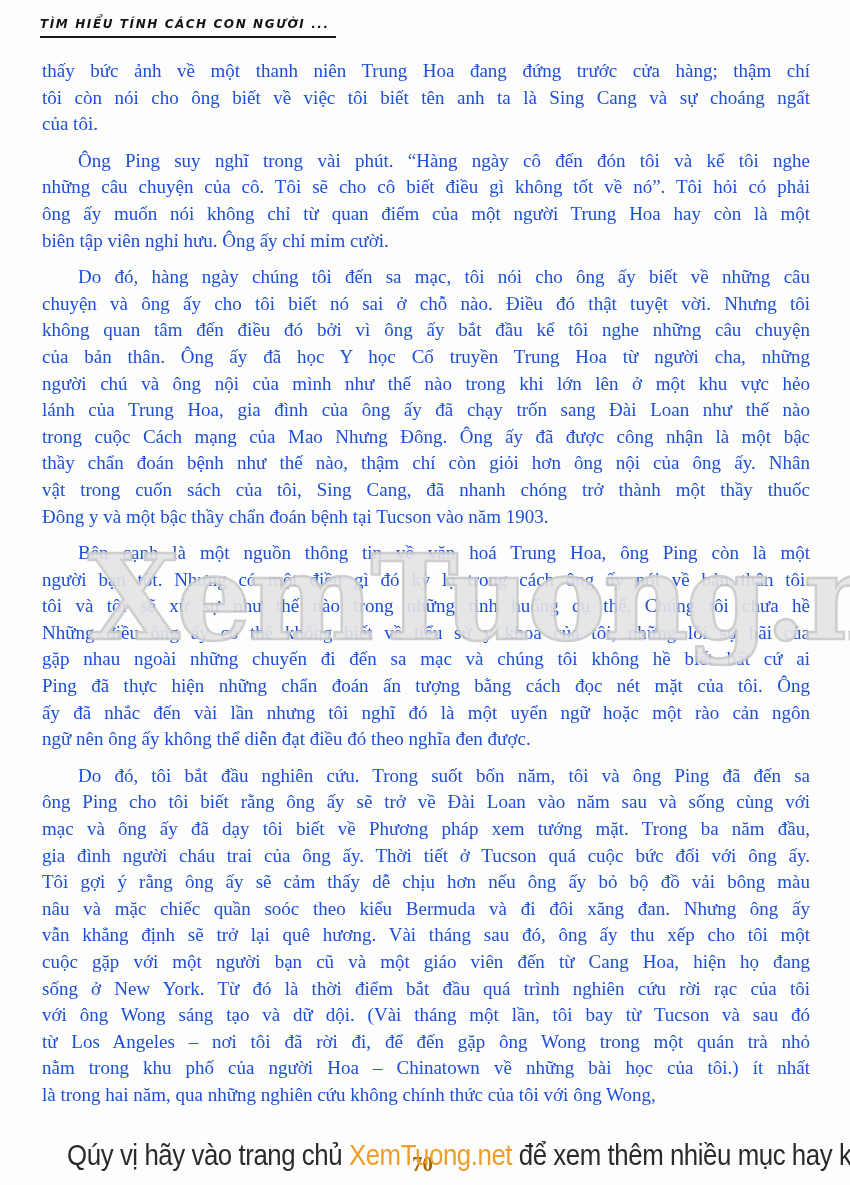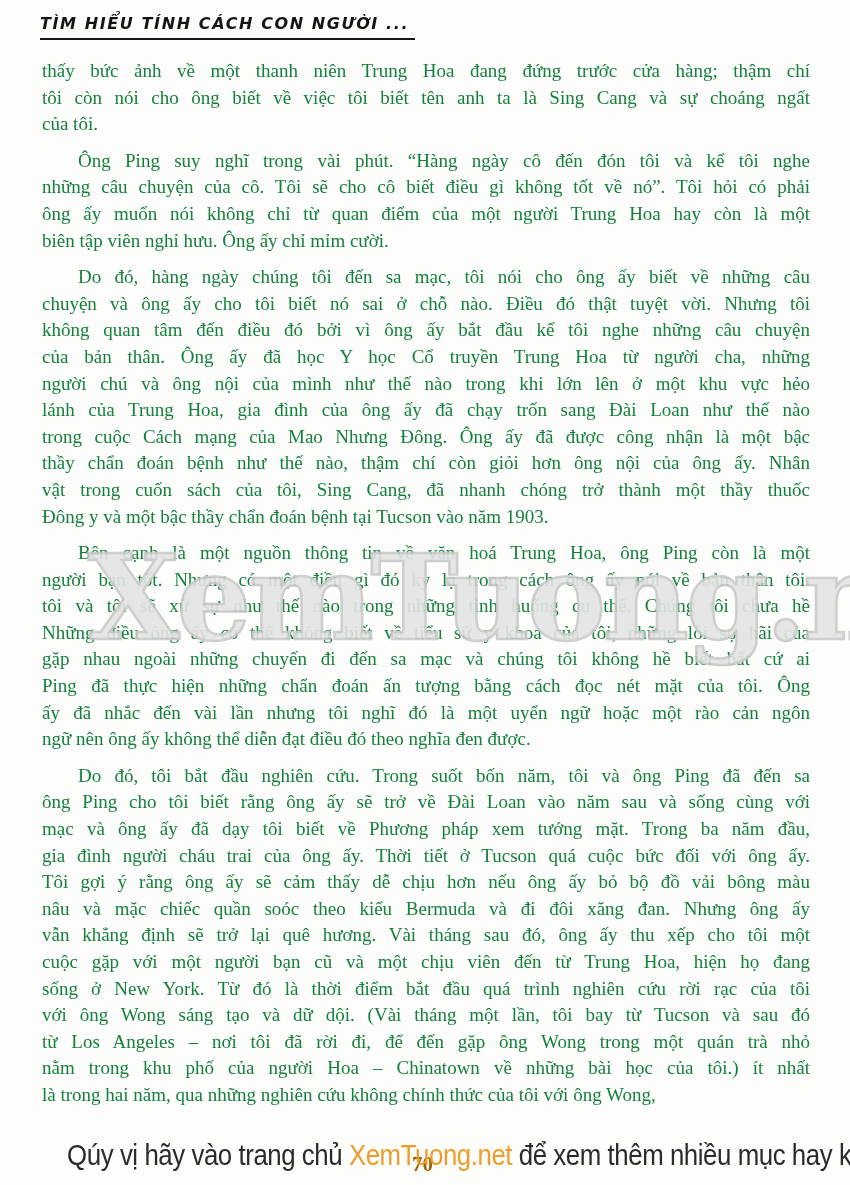--- a/index.html
+++ b/index.html
@@ -18,37 +18,37 @@
   .header {
     position: absolute;
     left: 40px;
     top: 14px;
   }
   .header .title {
     display: inline-block;
     font-family: "DejaVu Sans", sans-serif;
     font-weight: bold;
     font-style: italic;
-    font-size: 16px;
+    font-size: 12px;
     letter-spacing: 1.6px;
     color: #141414;
     padding: 0 6px 5px 0;
     border-bottom: 2.5px solid #161616;
     white-space: nowrap;
   }
 
   
   .body-text {
     position: absolute;
     left: 42px;
     top: 58px;
     width: 768px;
     font-size: 19px;
     line-height: 26.6px;
-    color: #15803d;
+    color: #1d4ed8;
   }
   .paragraph { margin-bottom: 10px; }
   .paragraph:last-child { margin-bottom: 0; }
   .line {
     text-align: justify;
     text-align-last: justify;
     white-space: normal;
     overflow: hidden;
     height: 26.6px;
   }
@@ -149,21 +149,21 @@
       <div class="line last">ngữ nên ông ấy không thể diễn đạt điều đó theo nghĩa đen được.</div>
     </div>
     <div class="paragraph">
       <div class="line indent">Do đó, tôi bắt đầu nghiên cứu. Trong suốt bốn năm, tôi và ông Ping đã đến sa</div>
       <div class="line">ông Ping cho tôi biết rằng ông ấy sẽ trở về Đài Loan vào năm sau và sống cùng với</div>
       <div class="line">mạc và ông ấy đã dạy tôi biết về Phương pháp xem tướng mặt. Trong ba năm đầu,</div>
       <div class="line">gia đình người cháu trai của ông ấy. Thời tiết ở Tucson quá cuộc bức đối với ông ấy.</div>
       <div class="line">Tôi gợi ý rằng ông ấy sẽ cảm thấy dễ chịu hơn nếu ông ấy bỏ bộ đồ vải bông màu</div>
       <div class="line">nâu và mặc chiếc quần soóc theo kiểu Bermuda và đi đôi xăng đan. Nhưng ông ấy</div>
       <div class="line">vẫn khẳng định sẽ trở lại quê hương. Vài tháng sau đó, ông ấy thu xếp cho tôi một</div>
-      <div class="line">cuộc gặp với một người bạn cũ và một chịu viên đến từ Trung Hoa, hiện họ đang</div>
+      <div class="line">cuộc gặp với một người bạn cũ và một giáo viên đến từ Cang Hoa, hiện họ đang</div>
       <div class="line">sống ở New York. Từ đó là thời điểm bắt đầu quá trình nghiên cứu rời rạc của tôi</div>
       <div class="line">với ông Wong sáng tạo và dữ dội. (Vài tháng một lần, tôi bay từ Tucson và sau đó</div>
       <div class="line">từ Los Angeles – nơi tôi đã rời đi, để đến gặp ông Wong trong một quán trà nhỏ</div>
       <div class="line">nằm trong khu phố của người Hoa – Chinatown về những bài học của tôi.) ít nhất</div>
       <div class="line last">là trong hai năm, qua những nghiên cứu không chính thức của tôi với ông Wong,</div>
     </div>
   </div>
 
 <div class="watermark">XemTuong.net</div>
 

